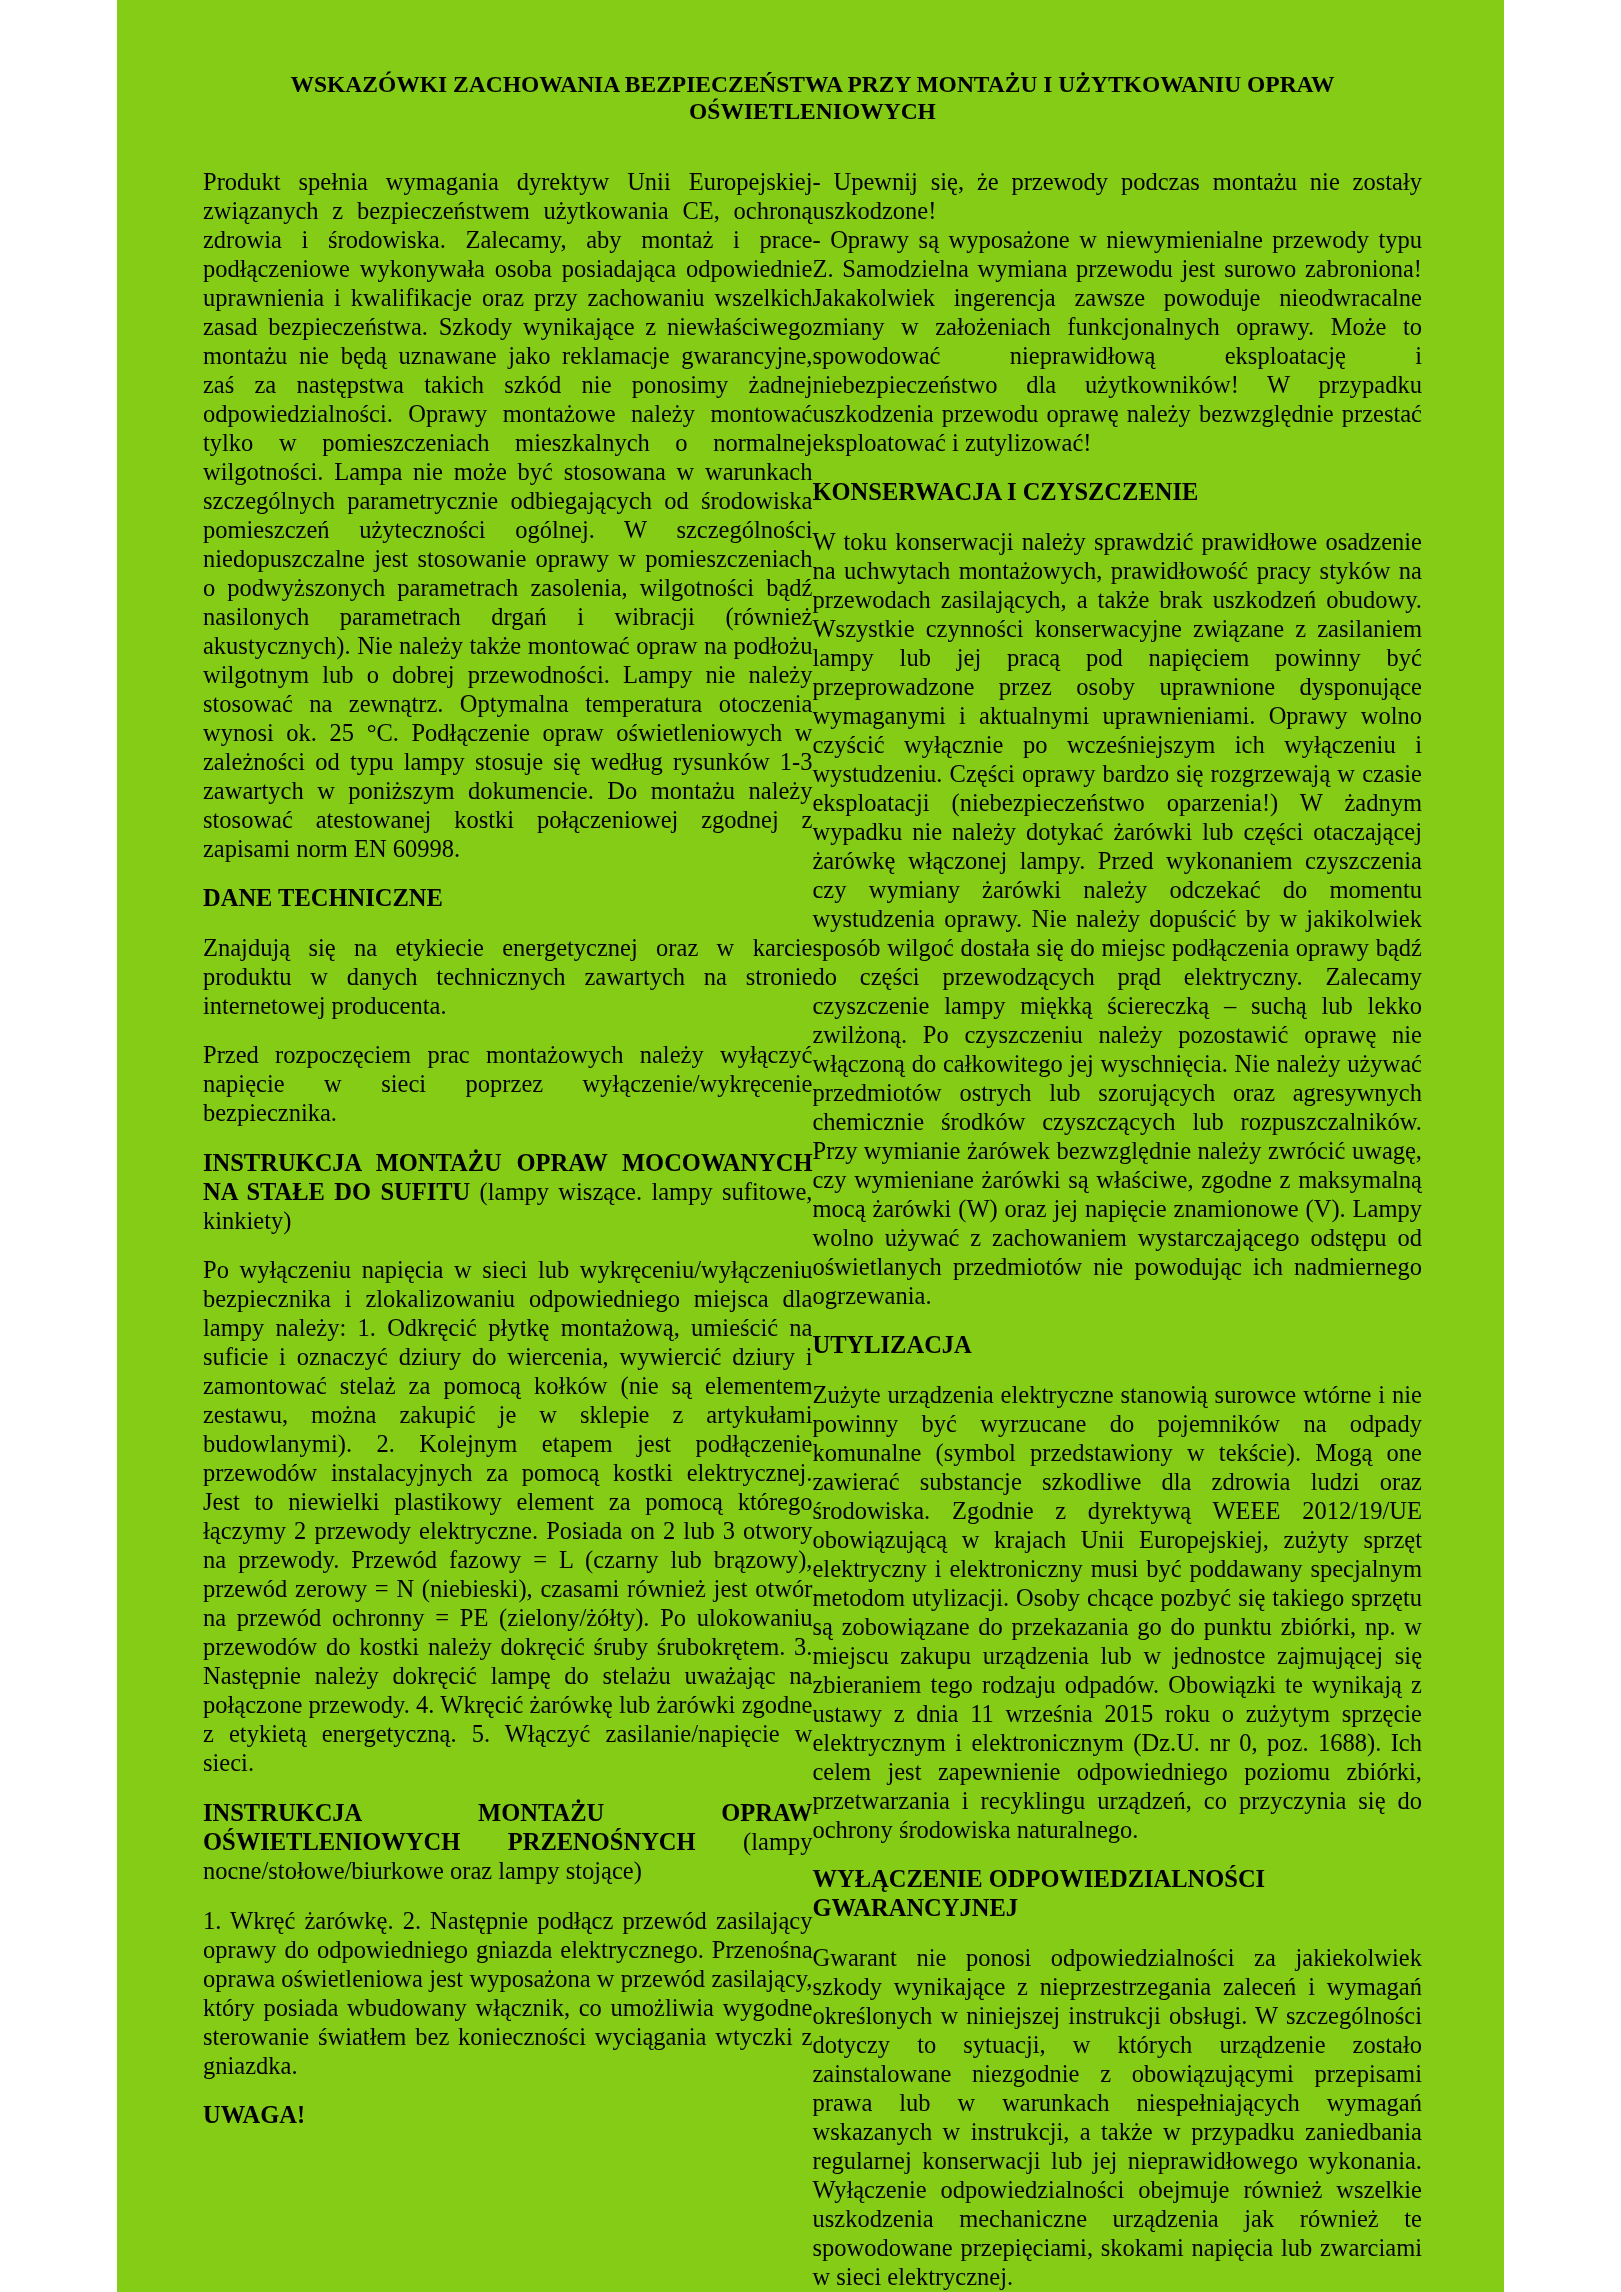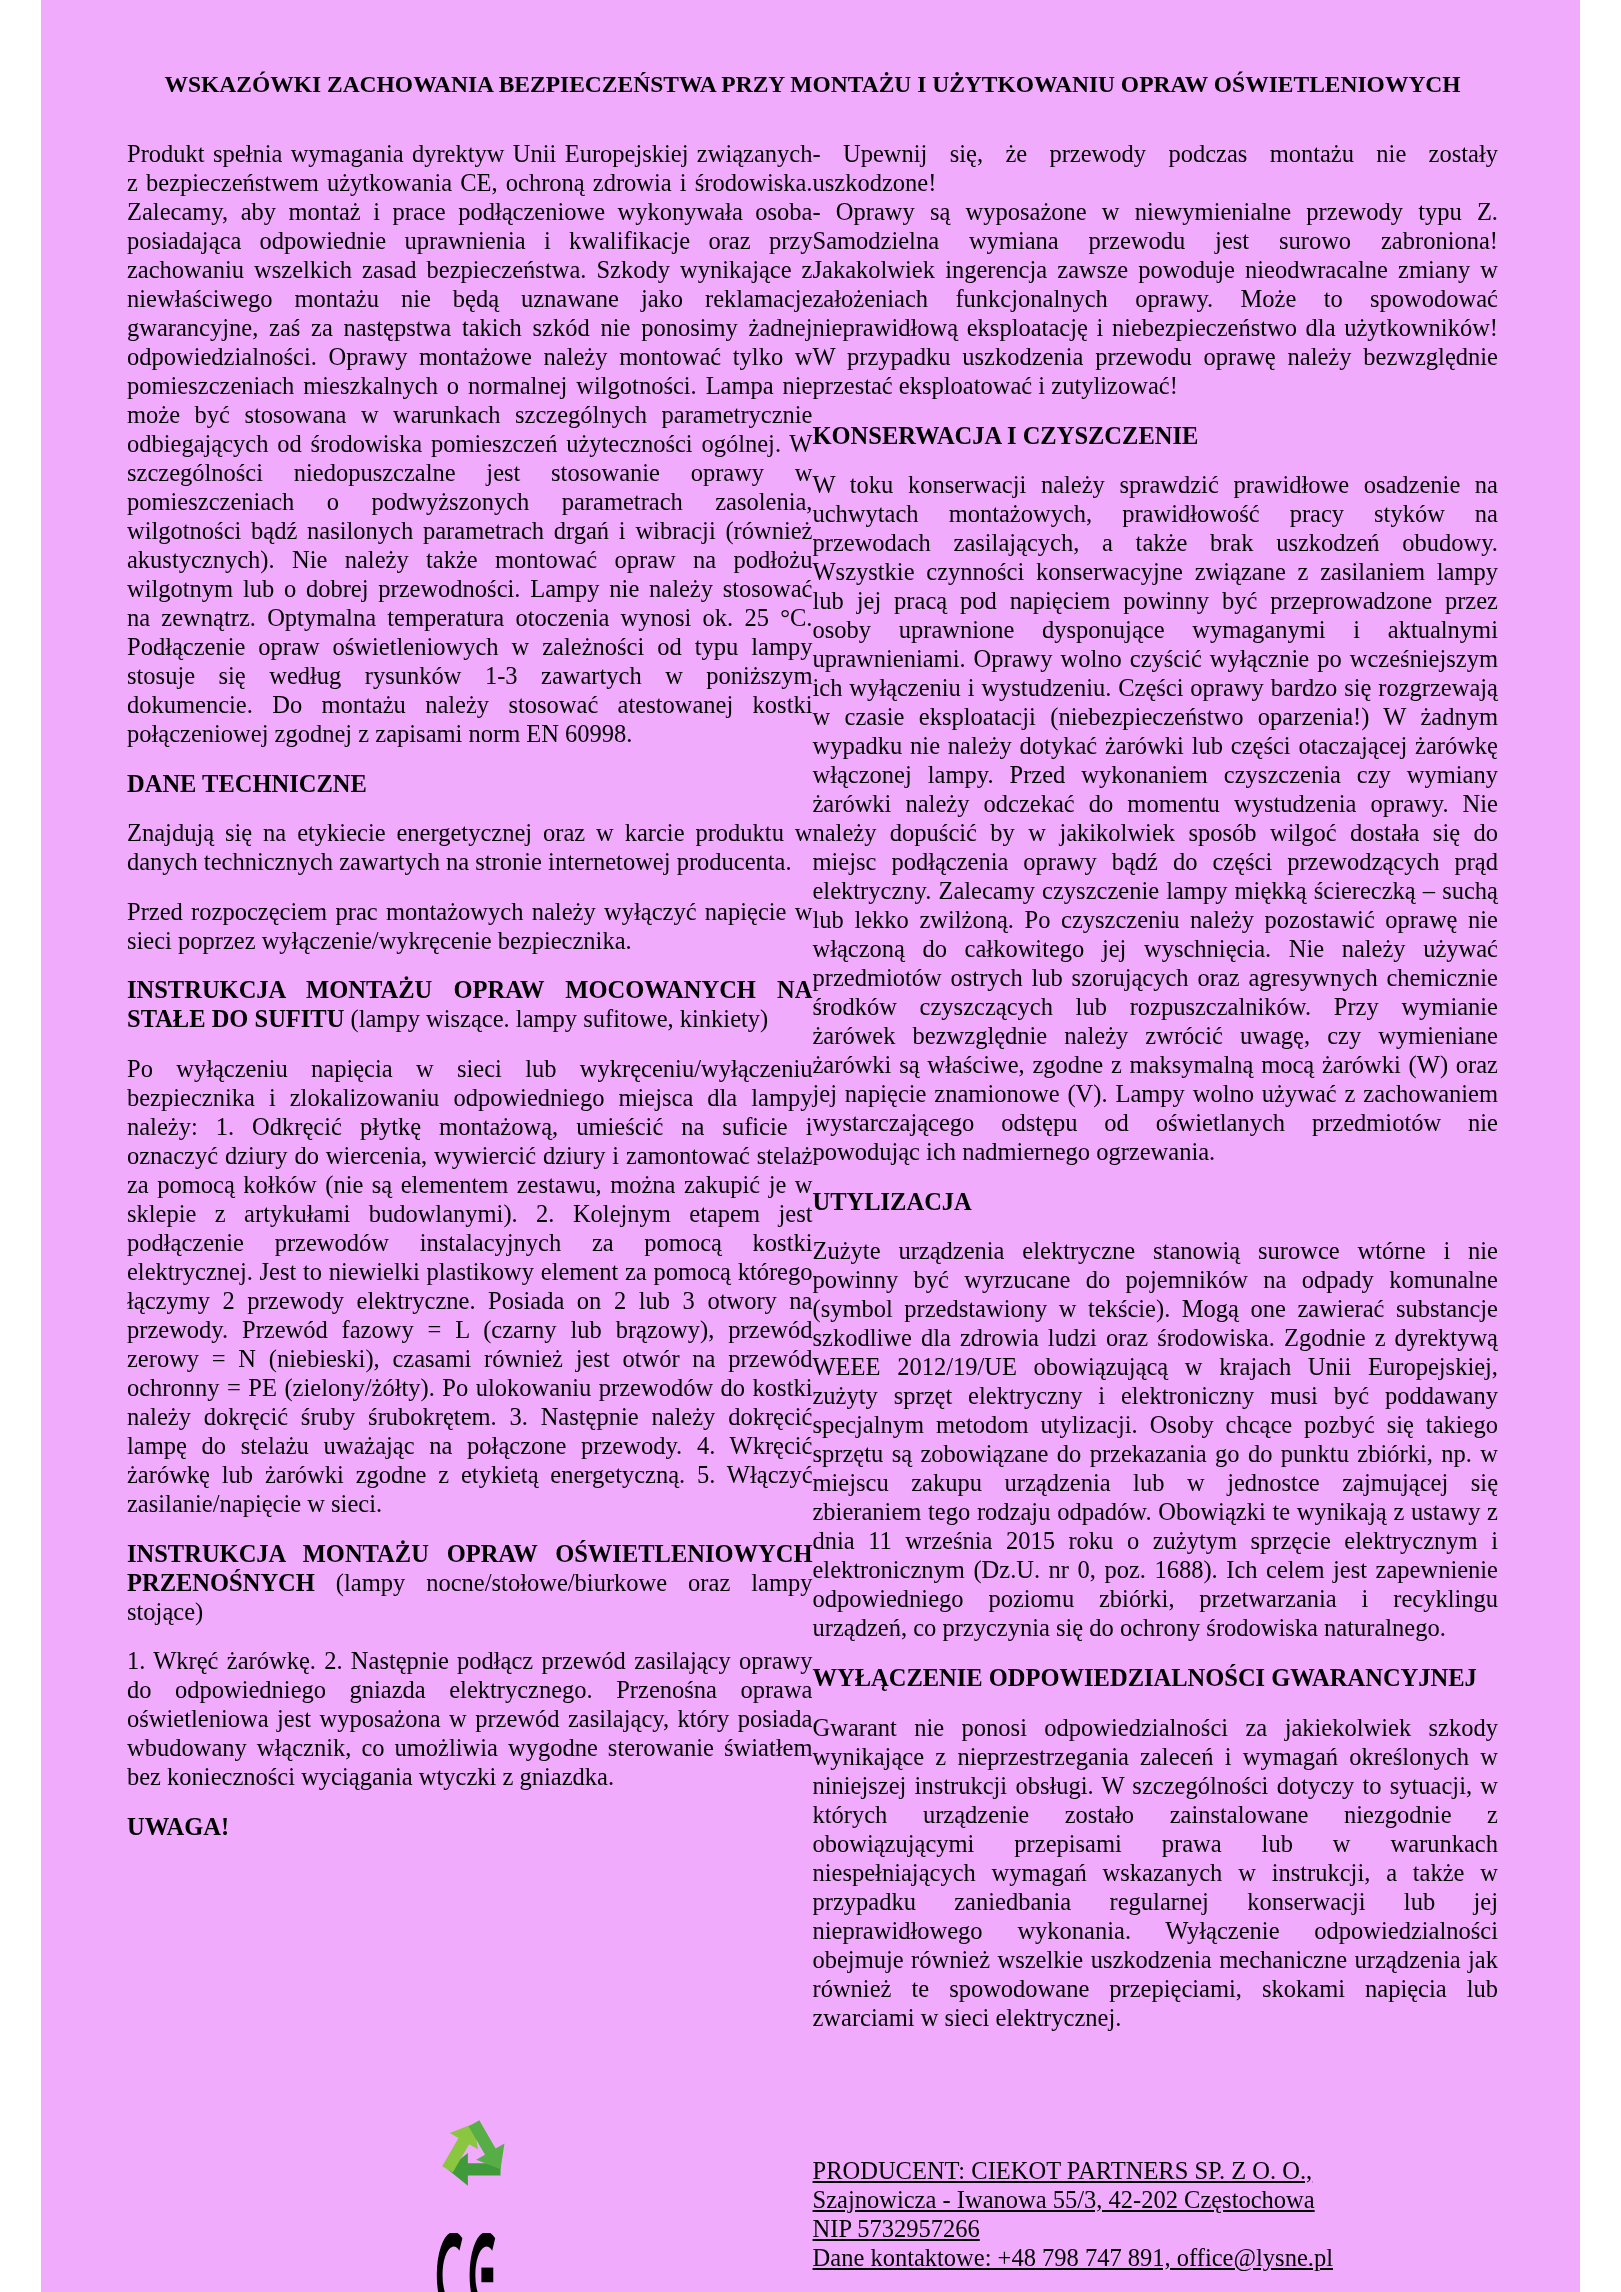--- a/index.html
+++ b/index.html
@@ -1,19 +1,19 @@
 <!DOCTYPE html>
 <html lang="pl"><head>
 <meta charset="utf-8">
 <title>Dokument</title>
 <style>
   * { margin:0; padding:0; box-sizing:border-box; }
   html,body { background:#ffffff; }
   .page {
-    width:1539px; height:2293px; margin:0 auto; background:#f0abfc;
+    width:1387px; height:2293px; margin:0 auto; background:#84cc16;
     padding:55px 82px 0 86px; overflow:hidden;
     font-family:"Liberation Serif","DejaVu Serif",serif;
     font-size:24.5px; line-height:29px; color:#000;
   }
   .title {
     font-size:23.5px; line-height:27.4px; font-weight:bold;
     text-align:center; margin:15.7px 0 41px 0;
   }
   .columns { display:flex; justify-content:space-between; }
   .col { width:698px; }

